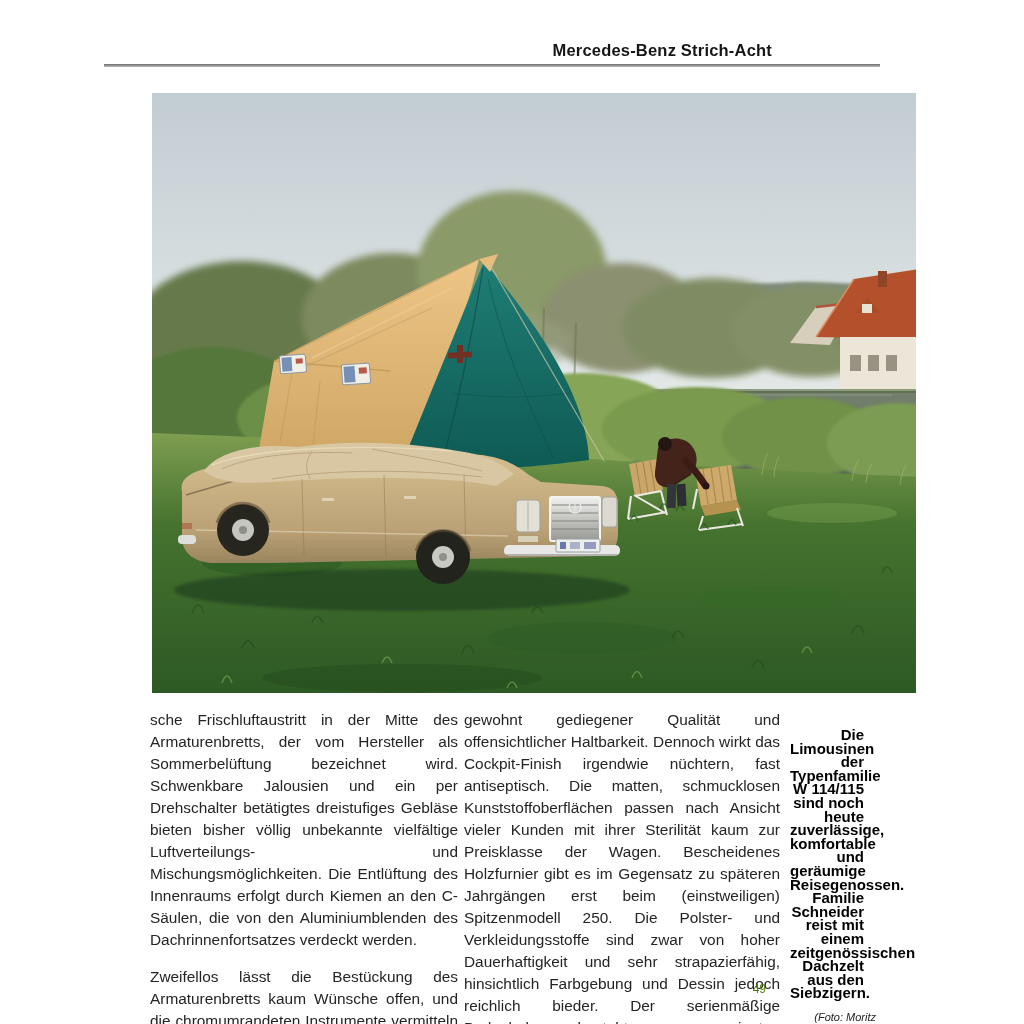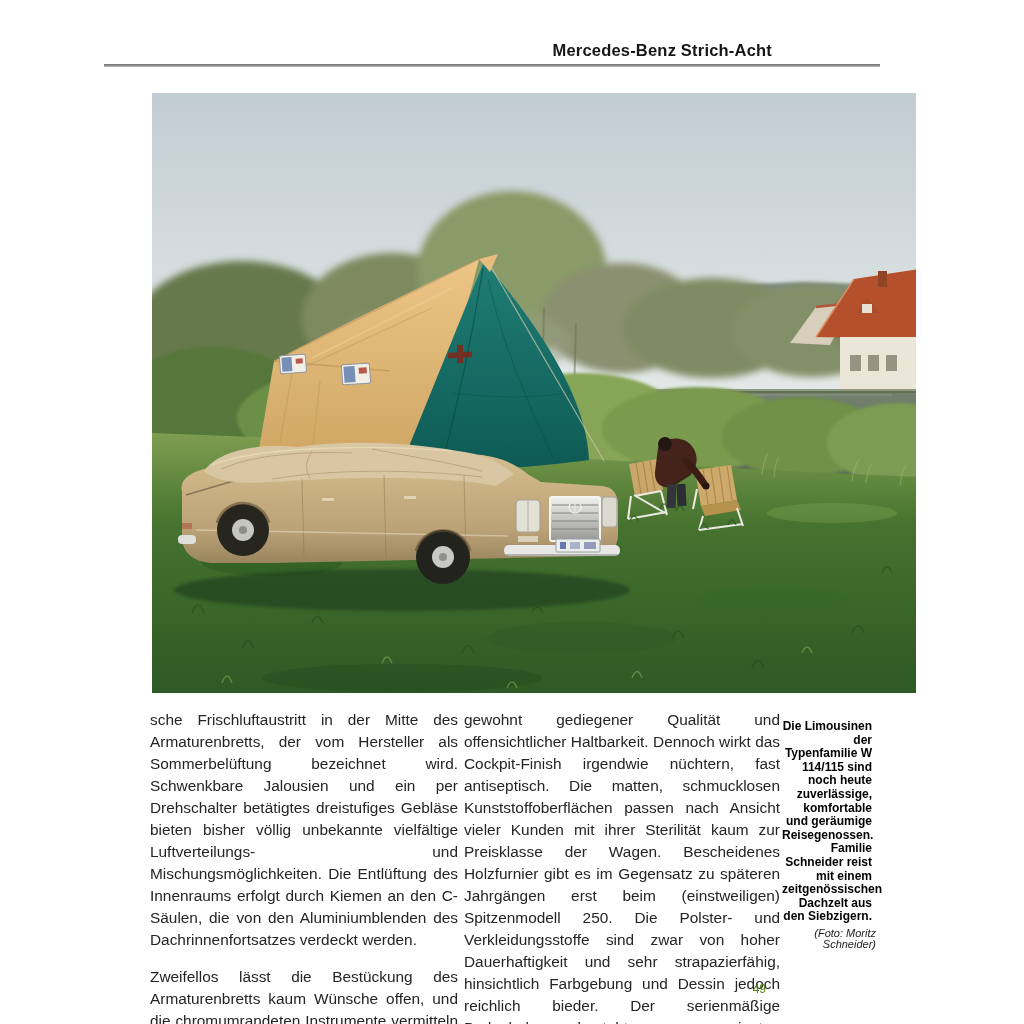--- a/index.html
+++ b/index.html
@@ -22,21 +22,21 @@
   .col{position:absolute;top:709px;text-align:justify;
     font-size:15.4px;line-height:22px;color:#242424;}
   .col1{left:150px;width:308px;}
   .col2{left:464px;width:316px;}
   .col p{margin:0;}
   .col p + p{margin-top:15px;}
   .margin-caption{
     position:absolute;left:778px;top:716px;width:98px;text-align:right;
   }
   .margin-caption .cap{
-    margin:4px;font-size:12px;line-height:13.6px;font-weight:bold;color:#000;
+    margin:12px;font-size:15px;line-height:13.6px;font-weight:bold;color:#000;
   }
   .margin-caption .credit{
     margin:2px 0 0 0;font-size:11px;line-height:11px;font-style:italic;color:#222;font-weight:normal;
   }
   .pagenum{
     position:absolute;top:982px;right:150px;font-size:12px;color:#4d7c0f;
   }
 </style>
 </head>
 <body>

